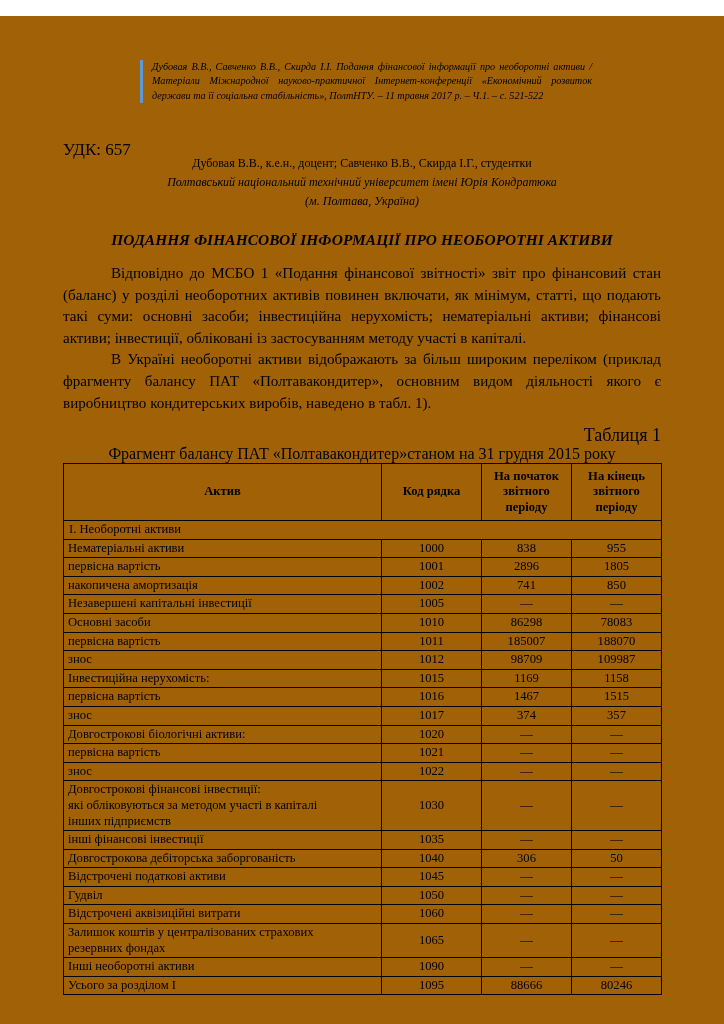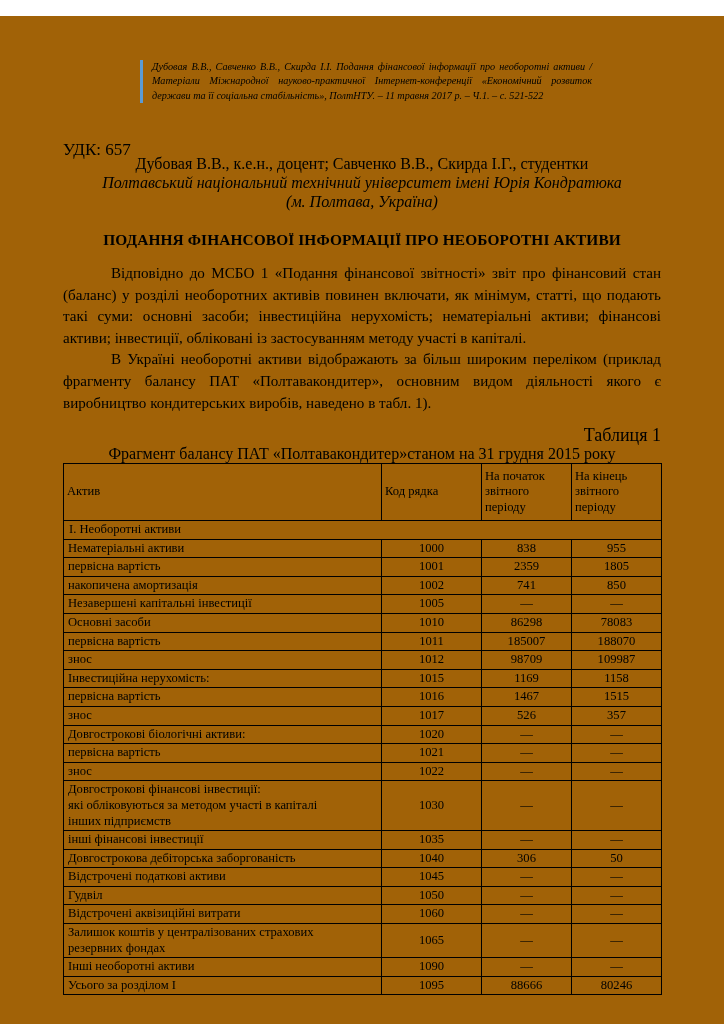--- a/index.html
+++ b/index.html
@@ -55,41 +55,42 @@
     line-height: 19px;
   }
 
   
   .authors {
     position: absolute;
     left: 63px;
     top: 138px;
     width: 598px;
     text-align: center;
-    font-size: 16px;
+    font-size: 12px;
     line-height: 19.2px;
   }
   .authors .affil {
     font-style: italic;
   }
   .authors .city {
     font-style: italic;
   }
 
   
   .article-title {
     position: absolute;
     left: 63px;
     top: 204px;
     width: 598px;
     text-align: center;
     font-weight: bold;
     font-size: 15.4px;
     line-height: 20px;
     letter-spacing: 0.1px;
+    font-style: italic;
   }
 
   
   .body-block {
     position: absolute;
     left: 63px;
     top: 247px;
     width: 598px;
   }
   .para {
@@ -139,22 +140,22 @@
     font-size: 12.6px;
   }
   table.balance th,
   table.balance td {
     border: 1px solid #000000;
     padding: 1px 4px;
     vertical-align: middle;
     line-height: 15.6px;
   }
   table.balance thead th {
-    text-align: left;
-    font-weight: normal;
+    text-align: center;
+    font-weight: bold;
     height: 52px;
     padding: 2px 3px;
   }
   col.c-asset   { width: 318px; }
   col.c-code    { width: 100px; }
   col.c-begin   { width: 90px;  }
   col.c-end     { width: 90px;  }
 
   td.asset {
     text-align: left;
@@ -223,21 +224,21 @@
           </tr>
           <tr>
             <td class="asset">Нематеріальні активи</td>
             <td class="code">1000</td>
             <td class="num">838</td>
             <td class="num">955</td>
           </tr>
           <tr>
             <td class="asset">первісна вартість</td>
             <td class="code">1001</td>
-            <td class="num">2359</td>
+            <td class="num">2896</td>
             <td class="num">1805</td>
           </tr>
           <tr>
             <td class="asset">накопичена амортизація</td>
             <td class="code">1002</td>
             <td class="num">741</td>
             <td class="num">850</td>
           </tr>
           <tr>
             <td class="asset">Незавершені капітальні інвестиції</td>
@@ -271,21 +272,21 @@
           </tr>
           <tr>
             <td class="asset">первісна вартість</td>
             <td class="code">1016</td>
             <td class="num">1467</td>
             <td class="num">1515</td>
           </tr>
           <tr>
             <td class="asset">знос</td>
             <td class="code">1017</td>
-            <td class="num">526</td>
+            <td class="num">374</td>
             <td class="num">357</td>
           </tr>
           <tr>
             <td class="asset">Довгострокові біологічні активи:</td>
             <td class="code">1020</td>
             <td class="num">—</td>
             <td class="num">—</td>
           </tr>
           <tr>
             <td class="asset">первісна вартість</td>

